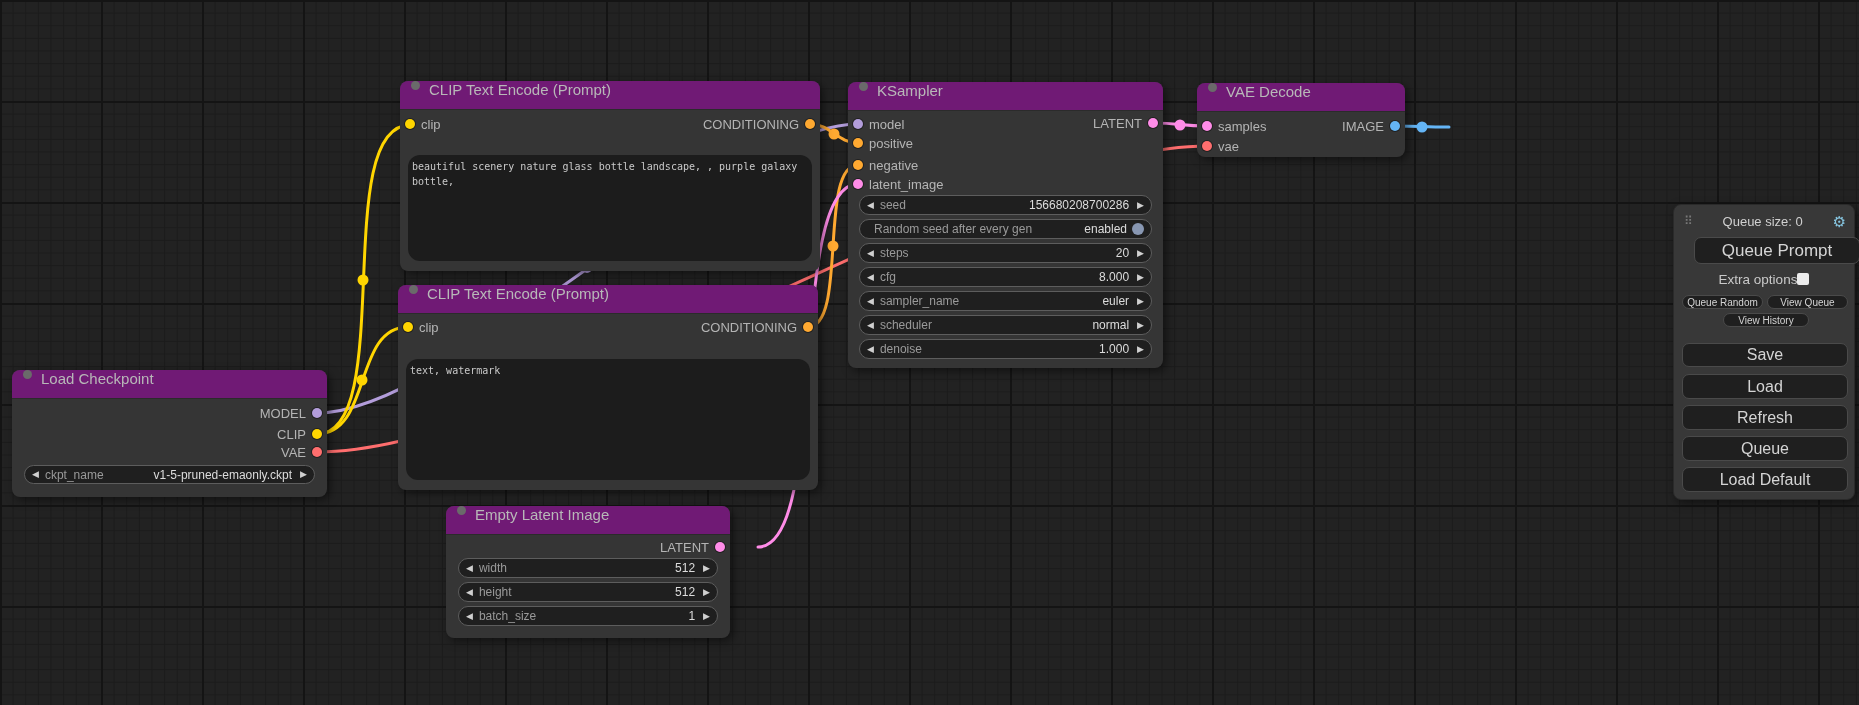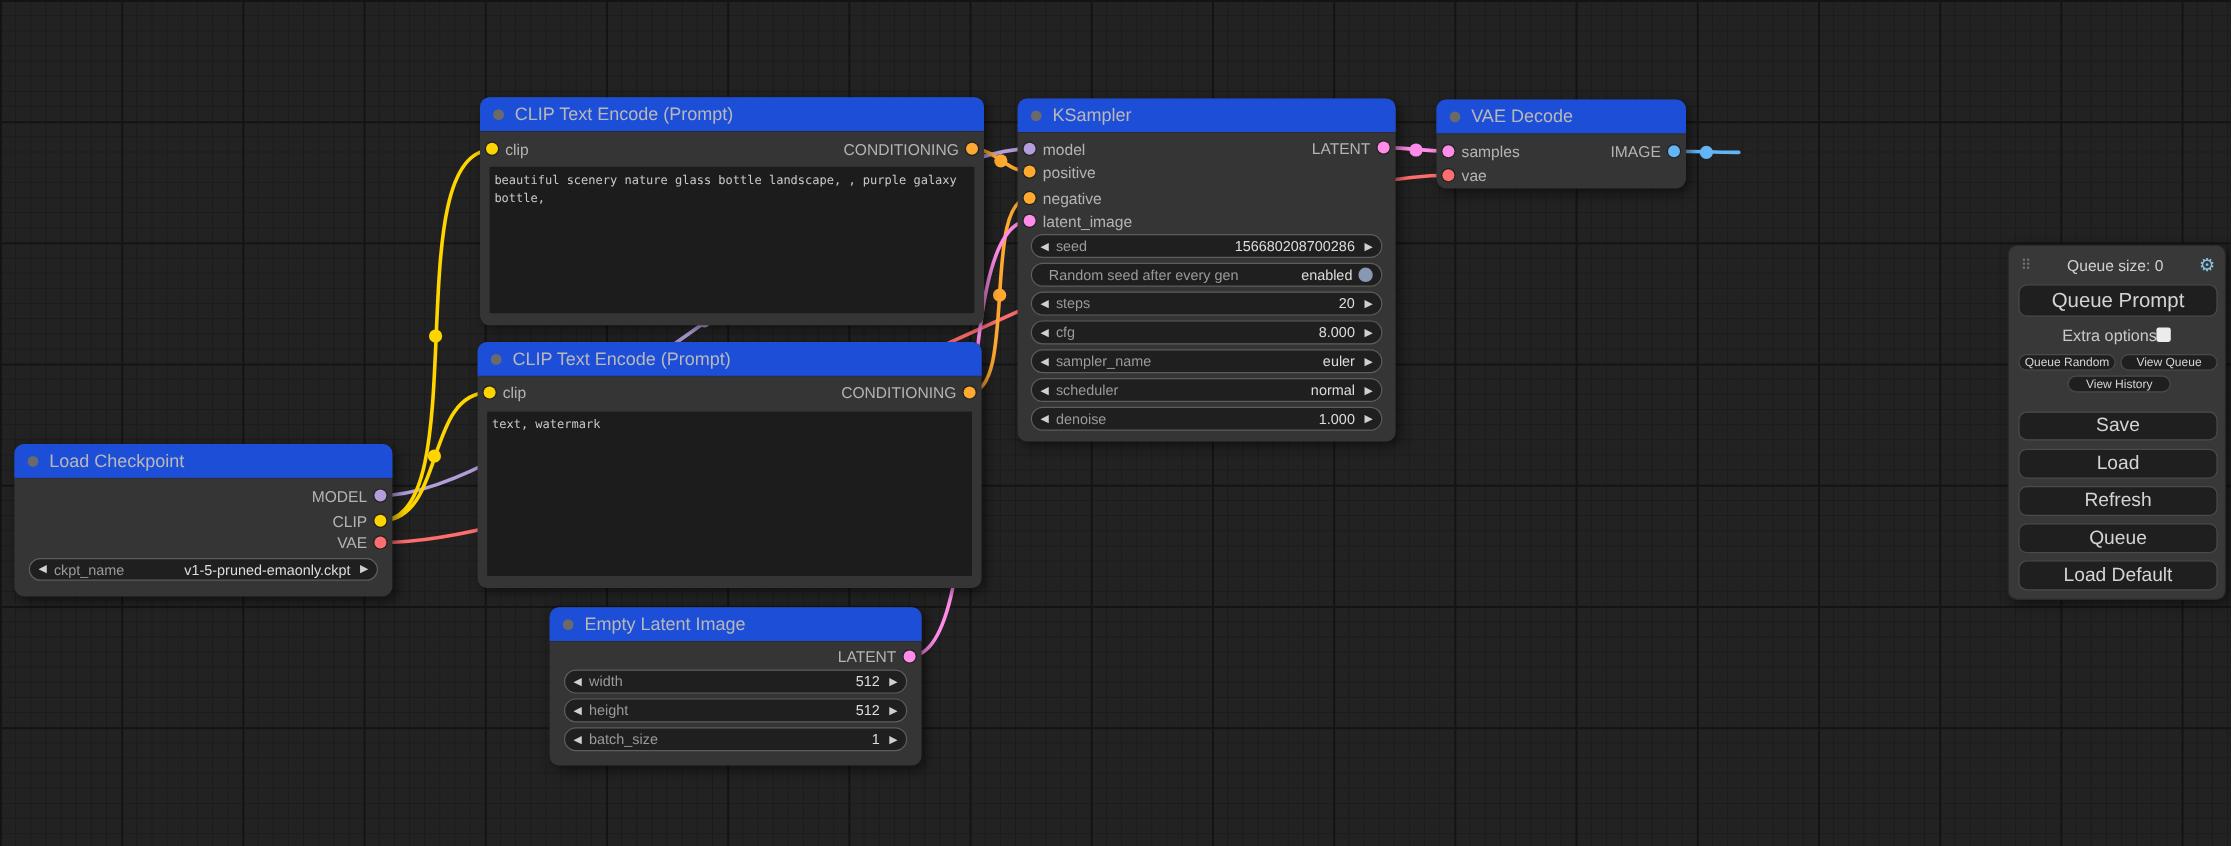--- a/index.html
+++ b/index.html
@@ -16,39 +16,39 @@
   }
   .wires{position:absolute;left:0;top:0;z-index:1;}
   .lk{fill:none;stroke-width:3;stroke-linecap:round;}
   .lk.model{stroke:#b39ddb}.lk.clip{stroke:#ffd500}.lk.vae{stroke:#ff6e6e}
   .lk.cond{stroke:#ffa931}.lk.latent{stroke:#ff8ce8}.lk.image{stroke:#64b5f6}
   .md.model{fill:#b39ddb}.md.clip{fill:#ffd500}.md.vae{fill:#ff6e6e}
   .md.cond{fill:#ffa931}.md.latent{fill:#ff8ce8}.md.image{fill:#64b5f6}
 
   .node{position:absolute;background:#353535;border-radius:8px;z-index:2;
     box-shadow:3px 3px 10px rgba(0,0,0,.5);}
-  .ntitle{height:28px;display:flex;align-items:center;gap:9px;padding:0 11px;
-    color:#b8b8b8;font-size:15px;background:#1d4ed8;border-bottom:1px solid #2b2b2b;
+  .ntitle{height:28px;display:flex;align-items:flex-start;gap:9px;padding:0 11px;
+    color:#b8b8b8;font-size:15px;background:#701a75;border-bottom:1px solid #2b2b2b;
     border-radius:8px 8px 0 0;}
   .tdot{width:9px;height:9px;border-radius:50%;background:#6a6a6a;flex:0 0 auto;}
   .slot{position:absolute;display:flex;align-items:center;gap:6px;height:16px;
     font-size:13px;color:#b4b4b4;white-space:nowrap;}
   .slot.in{left:5px;} .slot.out{right:5px;}
   .sdot{width:10px;height:10px;border-radius:50%;box-shadow:0 0 0 1px rgba(20,20,20,.6);flex:0 0 auto;}
   .widget{position:absolute;height:20px;background:#1f1f1f;border:1px solid #5d5d5d;
     border-radius:10px;display:flex;align-items:center;padding:0 7px;font-size:12px;
     color:#9a9a9a;box-sizing:border-box;white-space:nowrap;}
   .widget .arrow{font-size:9px;color:#d0d0d0;line-height:1;}
   .widget .wlabel{margin-left:6px;}
   .widget .wvalue{margin-left:auto;margin-right:8px;color:#dcdcdc;}
   .widget.no-arrows{padding-left:14px;}
   .widget .togdot{width:12px;height:12px;border-radius:50%;background:#8897b2;flex:0 0 auto;}
-  .textarea{position:absolute;background:#1c1c1c;border-radius:1px;color:#c9c9c9;
+  .textarea{position:absolute;background:#1c1c1c;border-radius:12px;color:#c9c9c9;
     font-family:"DejaVu Sans Mono",monospace;font-size:10px;line-height:15px;
-    padding:4px;box-sizing:border-box;white-space:pre-wrap;word-break:break-word;overflow:hidden;}
+    padding:4px;box-sizing:border-box;white-space:pre-wrap;word-break:break-word;overflow:hidden;margin-top:16px;}
 
   .qpanel{position:absolute;background:#383838;border:1px solid #2a2a2a;border-radius:8px;
     z-index:3;box-shadow:3px 3px 10px rgba(0,0,0,.5);box-sizing:border-box;}
   .qbtn{position:absolute;background:#1f1f1f;border:1px solid #4a4a4a;border-radius:7px;
     color:#d4d4d4;display:flex;align-items:center;justify-content:center;
     font-family:"Liberation Sans",sans-serif;box-sizing:border-box;padding:0;cursor:pointer;}
   .qbtn.big{font-size:17px;}
   .qbtn.med{font-size:16px;}
   .qbtn.small{font-size:10px;border-radius:8px;}
   .qhead{position:absolute;left:10px;right:8px;top:7px;height:18px;display:flex;
@@ -224,21 +224,21 @@
       <span class="sdot" style="background:#ff6e6e"></span>
       <span>vae</span>
     </div>
     <div class="slot out" style="top:35px">
       <span>IMAGE</span>
       <span class="sdot" style="background:#64b5f6"></span>
     </div>
   </div>
 
 
-  <div class="node" style="left:458px;top:506px;width:310px;height:132px">
+  <div class="node" style="left:446px;top:506px;width:284px;height:132px">
     <div class="ntitle">
       <span class="tdot"></span>
       <span>Empty Latent Image</span>
     </div>
     <div class="slot out" style="top:33px">
       <span>LATENT</span>
       <span class="sdot" style="background:#ff8ce8"></span>
     </div>
     <div class="widget" style="left:12px;right:12px;top:52px">
       <span class="arrow">◀</span>
@@ -259,21 +259,21 @@
       <span class="arrow">▶</span>
     </div>
   </div>
 
   <div class="qpanel" style="left:1673px;top:204px;width:182px;height:296px">
     <div class="qhead">
       <span class="qdrag">⠿</span>
       <span class="qsize">Queue size: 0</span>
       <span class="qgear">⚙</span>
     </div>
-    <button class="qbtn big" style="left:8px;top:32px;width:166px;height:27px">Queue Prompt</button>
+    <button class="qbtn big" style="left:20px;top:32px;width:166px;height:27px">Queue Prompt</button>
     <div class="qextra">
       <span>Extra options</span>
       <span class="qcheck"></span>
     </div>
     <button class="qbtn small" style="left:8px;top:90px;width:81px;height:14px">Queue Random</button>
     <button class="qbtn small" style="left:93px;top:90px;width:81px;height:14px">View Queue</button>
     <button class="qbtn small" style="left:49px;top:108px;width:86px;height:14px">View History</button>
     <button class="qbtn med" style="left:8px;top:138px;width:166px;height:24px">Save</button>
     <button class="qbtn med" style="left:8px;top:169px;width:166px;height:25px">Load</button>
     <button class="qbtn med" style="left:8px;top:200px;width:166px;height:25px">Refresh</button>

